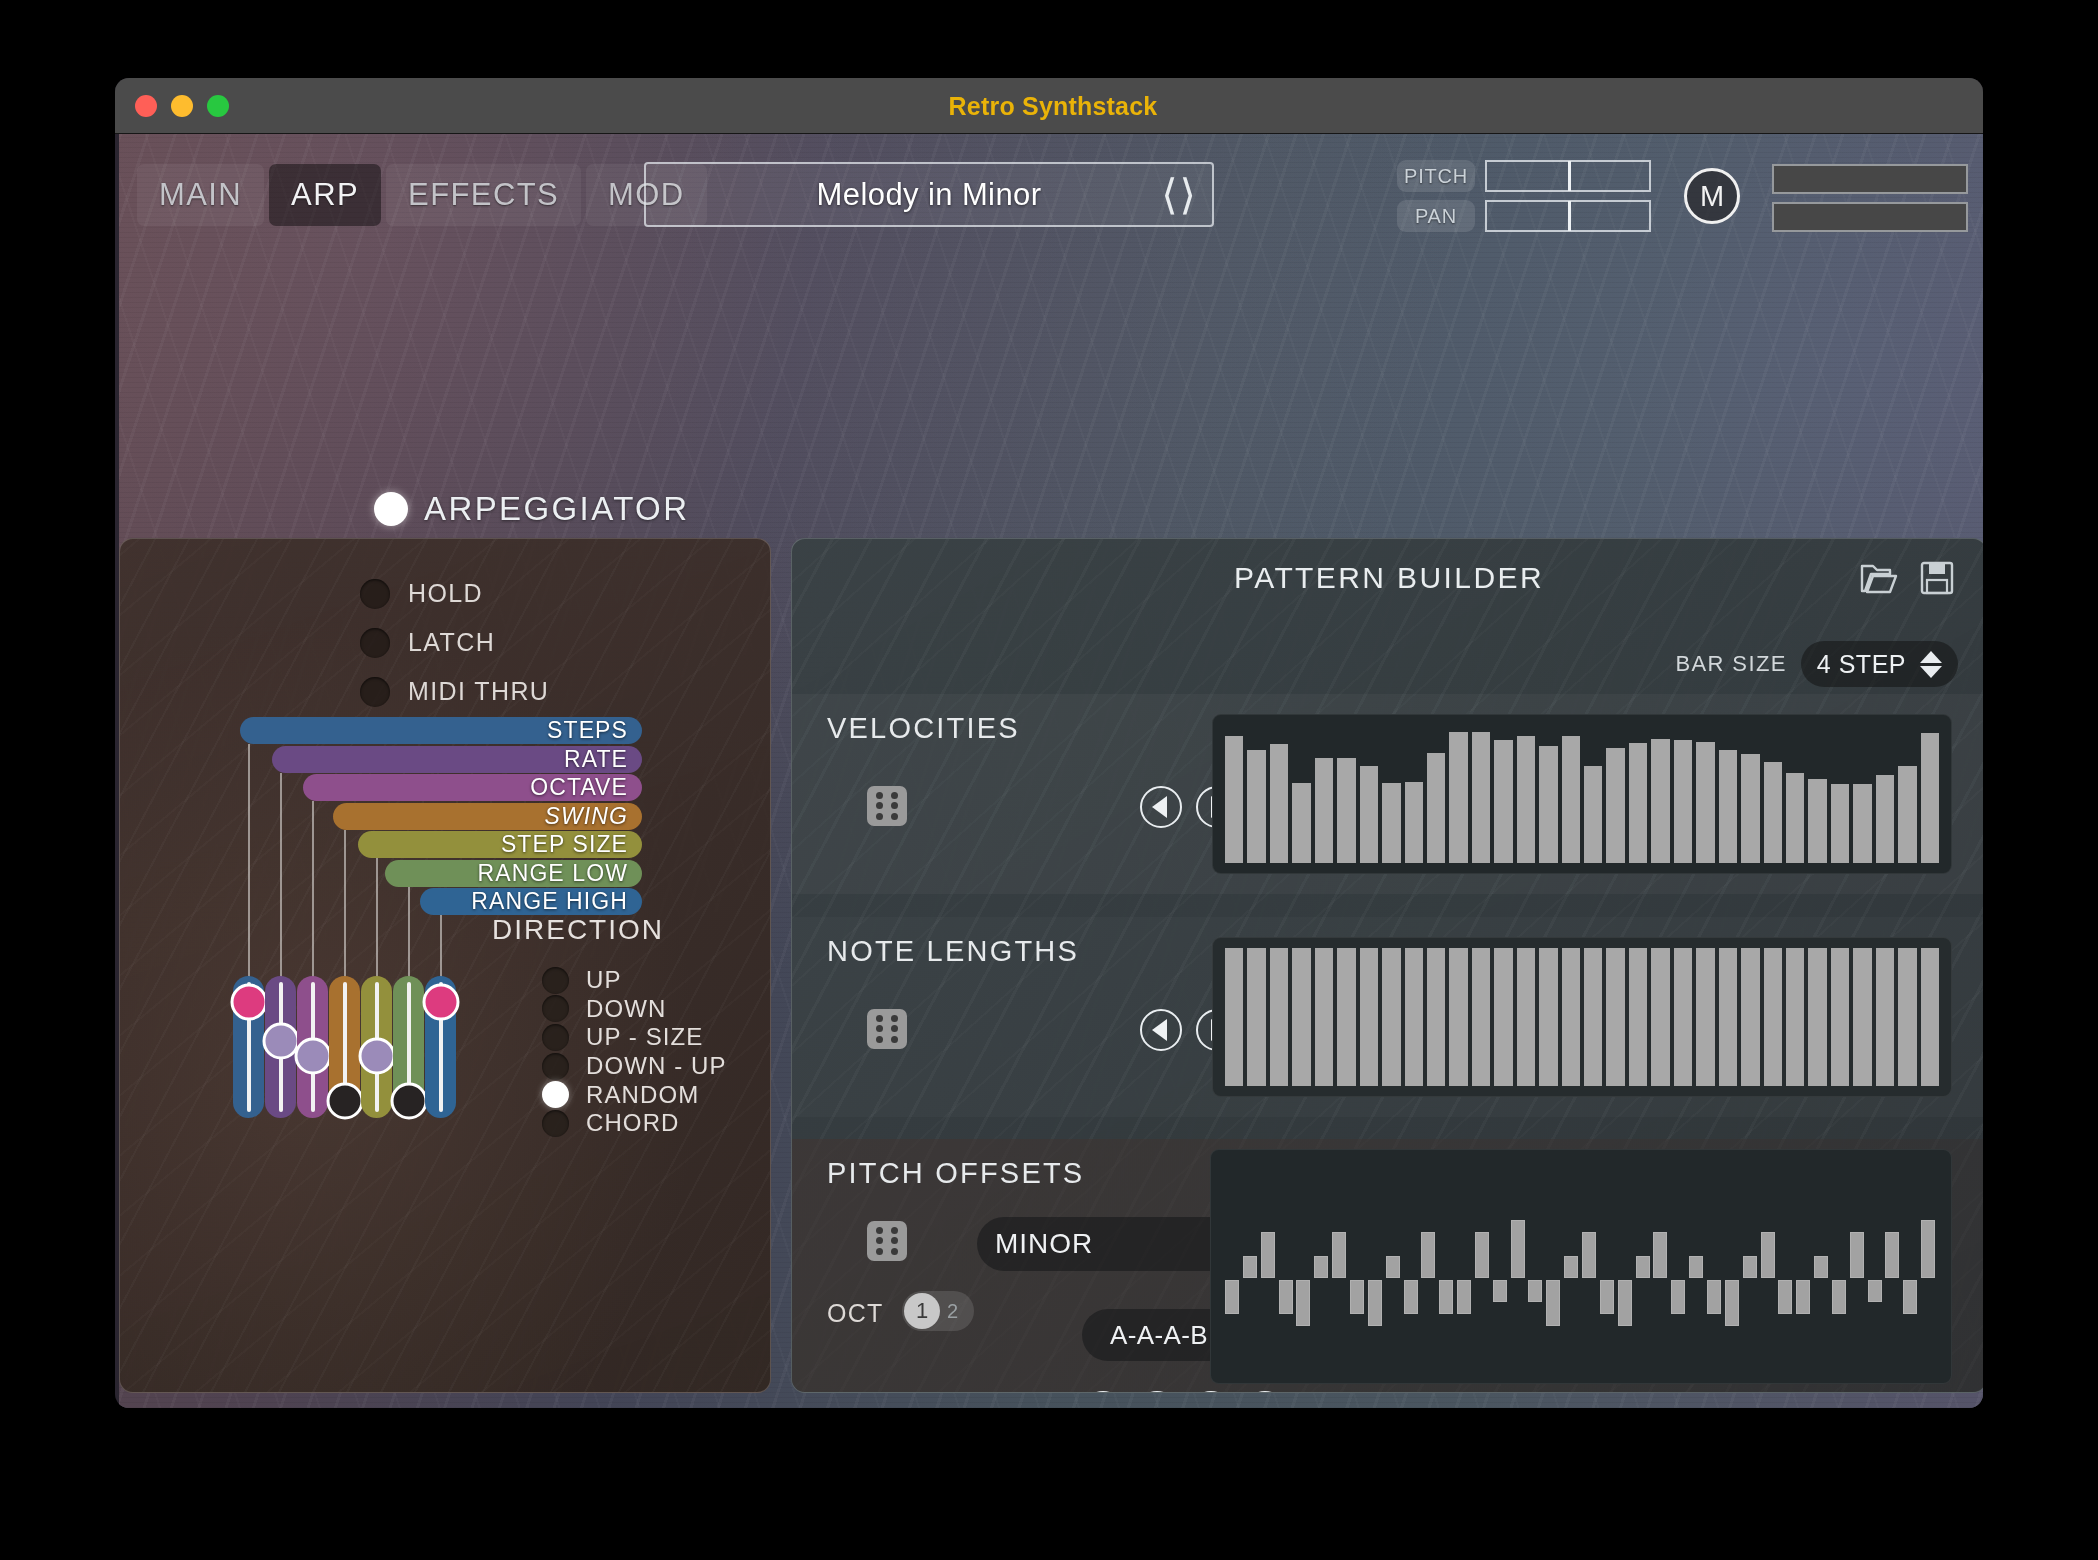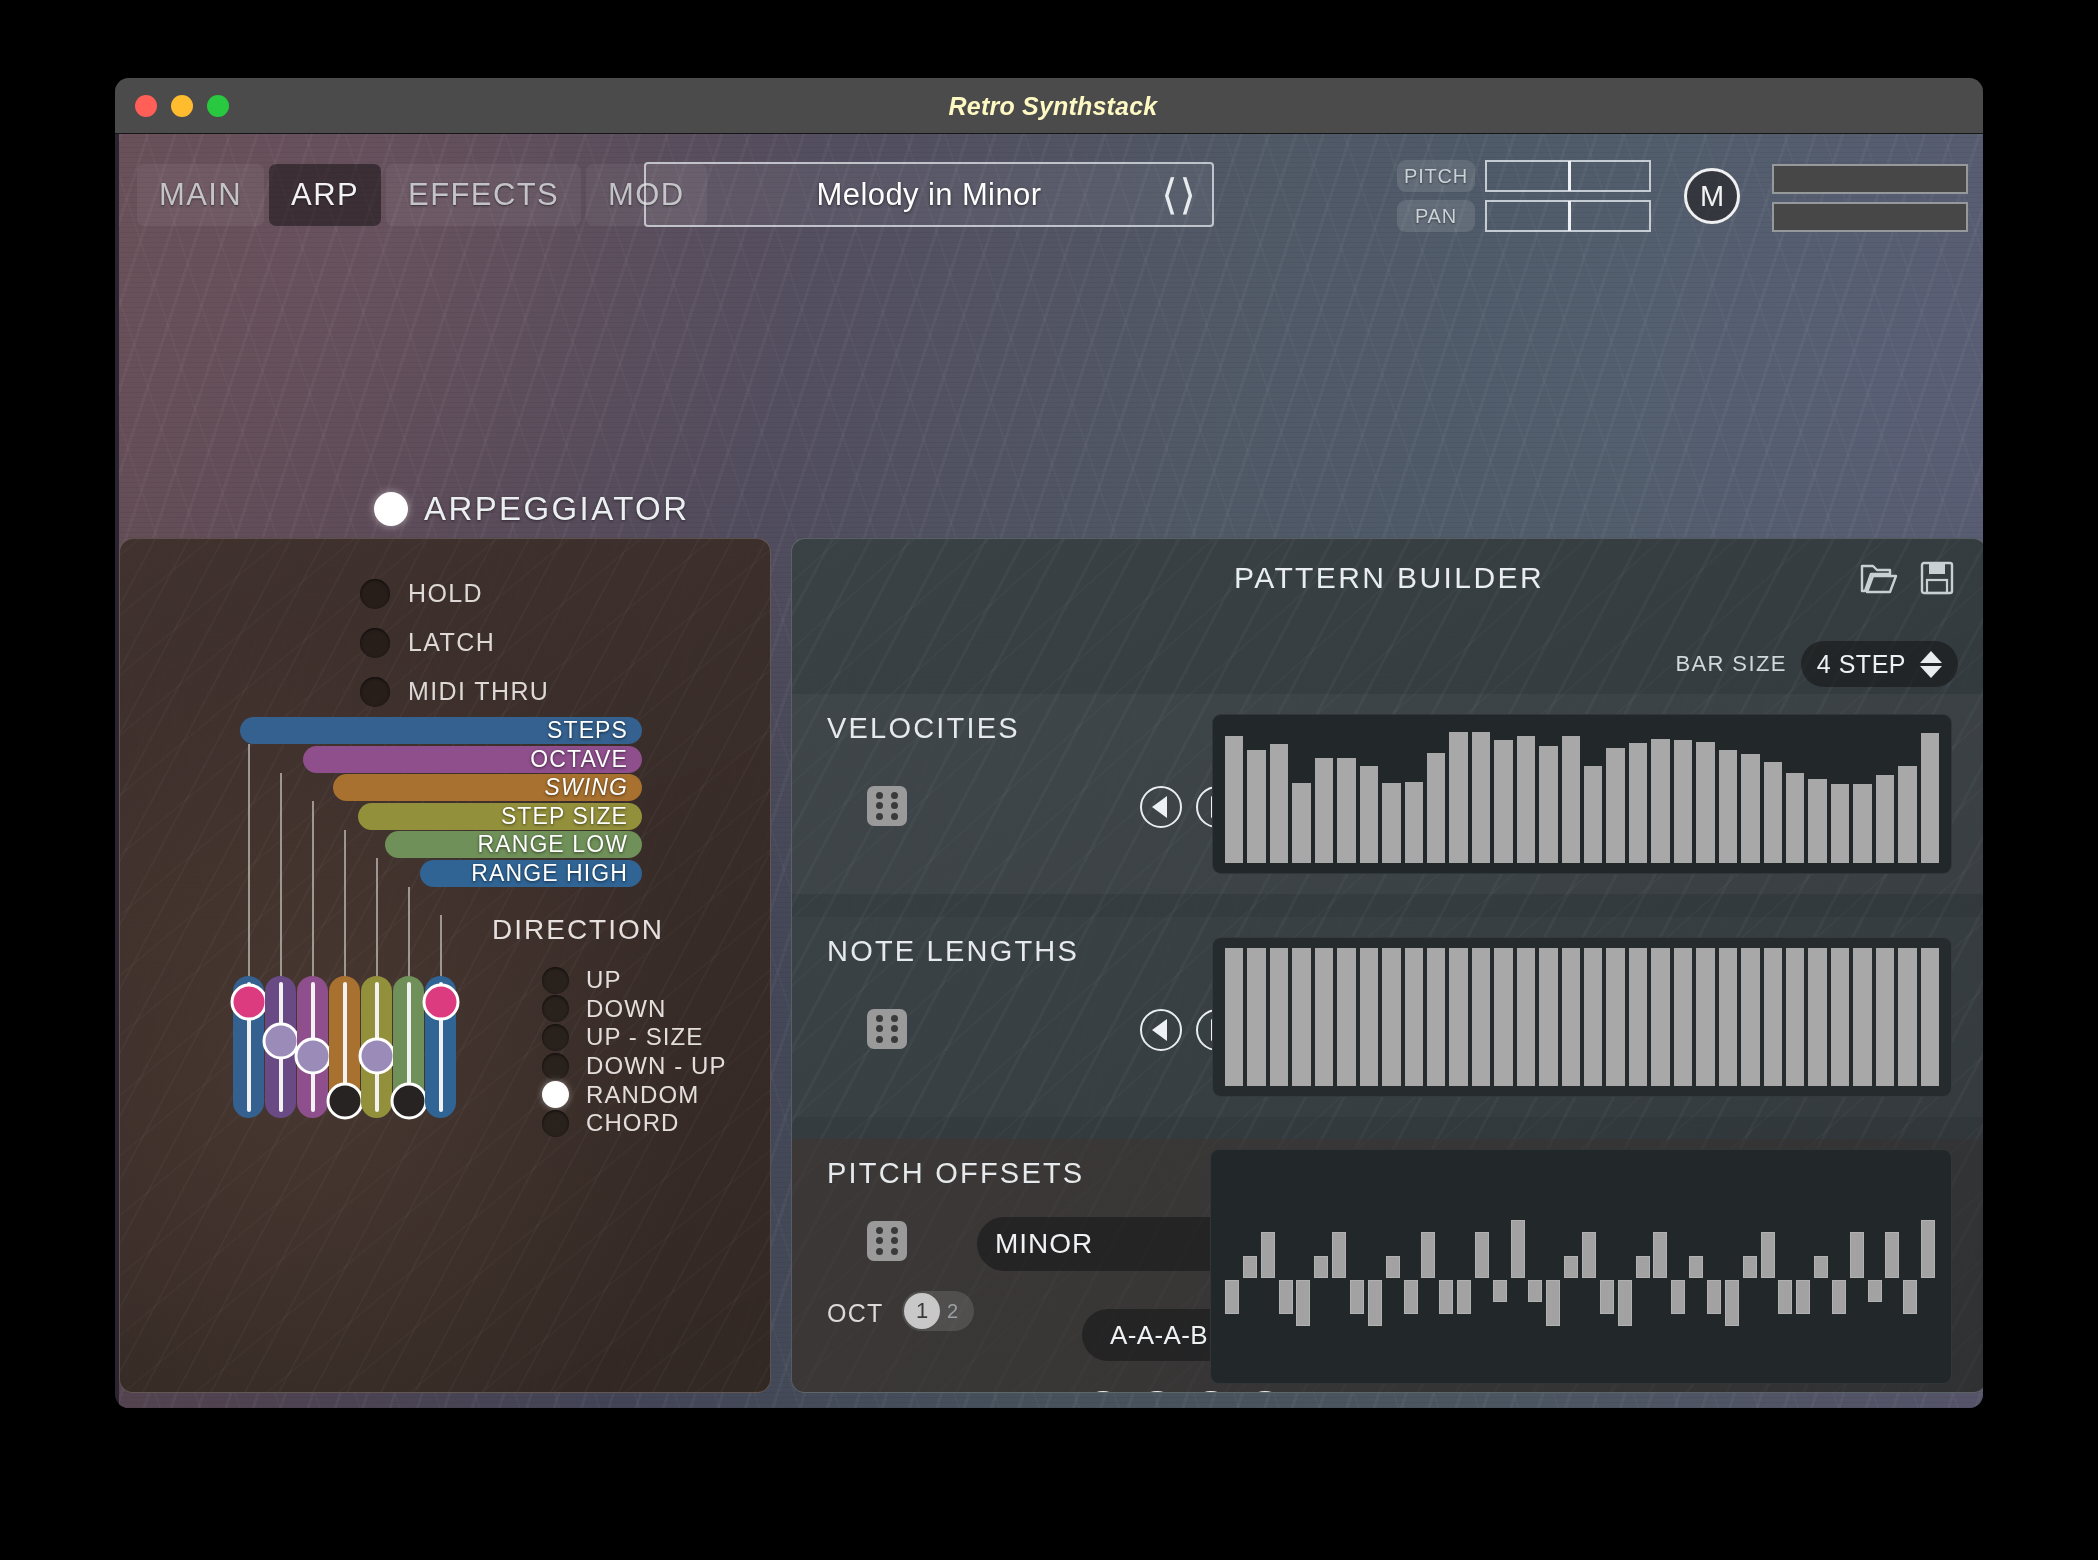--- a/index.html
+++ b/index.html
@@ -20,23 +20,22 @@
     box-shadow: 0 0 70px 26px rgba(0,0,0,0.95);
     background: #2a2530;
   }
   #titlebar {
     position: relative; height: 56px;
     background: #4b4b4b;
     border-bottom: 1px solid #161616;
   }
   #title-text {
     position:absolute; left:8px; right:0; top:0; line-height:56px;
-    text-align:center; color:#fef9c3; font-size:25px; font-weight:bold;
+    text-align:center; color:#eab308; font-size:25px; font-weight:bold;
     letter-spacing:.2px;
-    font-style:italic;
   }
   .traffic { position:absolute; top:17px; width:22px; height:22px; border-radius:50%; }
   #tl-close{ left:20px; background:#ff5f57; }
   #tl-min  { left:56px; background:#febc2e; }
   #tl-max  { left:92px; background:#28c840; }
 
   
   #plugin {
     position:absolute; left:4px; top:56px; width:1868px; height:1274px;
     background:
@@ -377,20 +376,25 @@
             <div class="opt">
               <div class="opt-dot"></div>
               <div class="opt-label">MIDI THRU</div>
             </div>
           </div>
 
       <div id="pills">
             <div class="pill-row">
               <div class="pill" style="left: 120px; background: rgb(52, 97, 143);">
                 <span>STEPS</span>
+              </div>
+            </div>
+            <div class="pill-row">
+              <div class="pill" style="left: 152px; background: rgb(106, 74, 132);">
+                <span>RATE</span>
               </div>
             </div>
             <div class="pill-row">
               <div class="pill" style="left: 183px; background: rgb(142, 79, 140);">
                 <span>OCTAVE</span>
               </div>
             </div>
             <div class="pill-row">
               <div class="pill" style="left: 213px; background: rgb(168, 113, 47); font-style: italic;">
                 <span>SWING</span>

